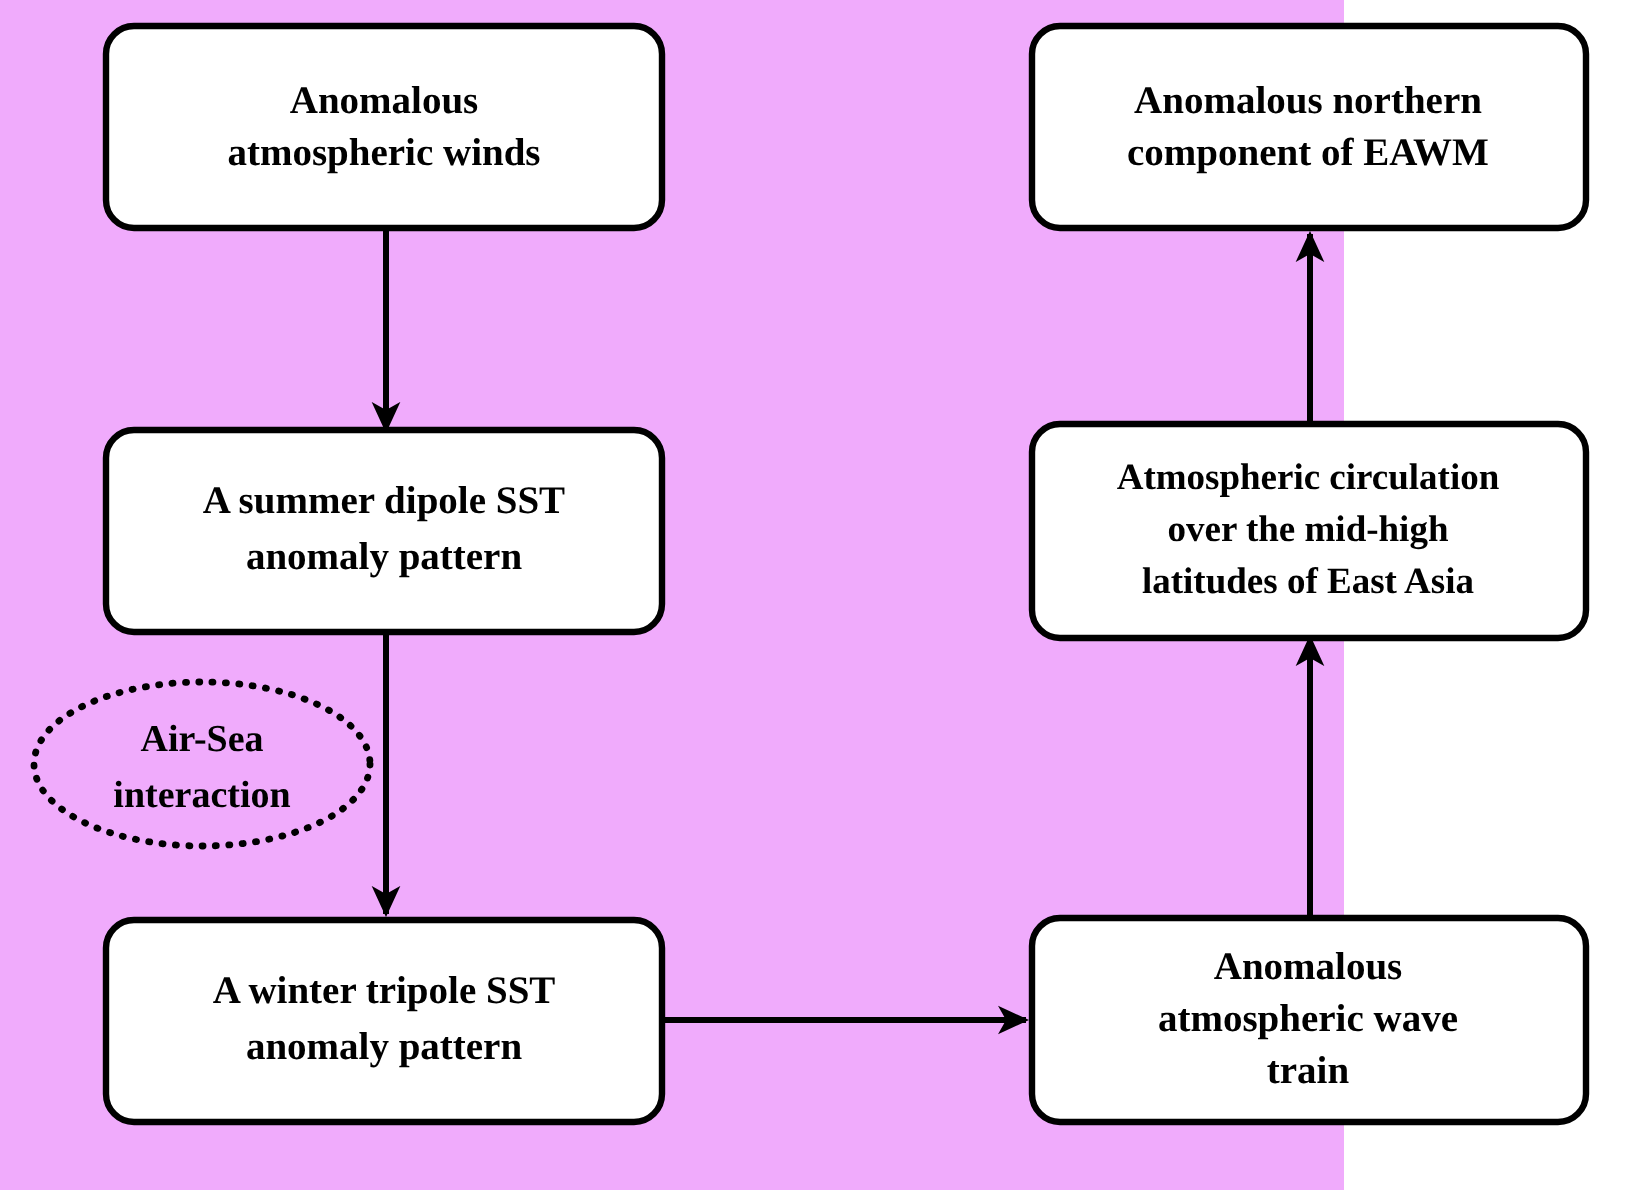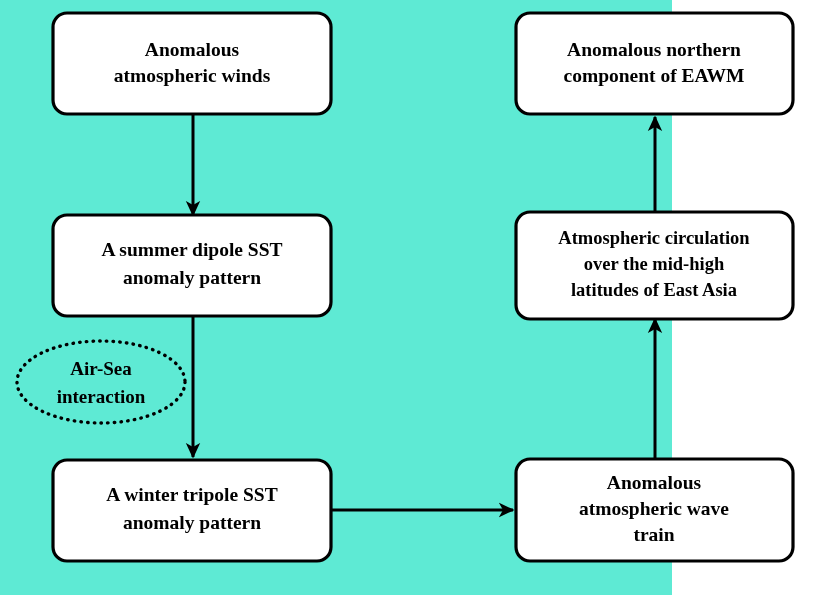--- a/index.html
+++ b/index.html
@@ -10,21 +10,21 @@
   body {
     width: 820px;
     height: 595px;
     font-family: "Liberation Serif", "DejaVu Serif", serif;
     overflow: hidden;
   }
   #flowchart-root {
     position: relative;
     width: 672px;
     height: 595px;
-    background: #5eead4;
+    background: #f0abfc;
   }
   svg.diagram {
     display: block;
     width: 820px;
     height: 595px;
   }
   .node-box {
     fill: #ffffff;
     stroke: #000000;
     stroke-width: 3.2;

